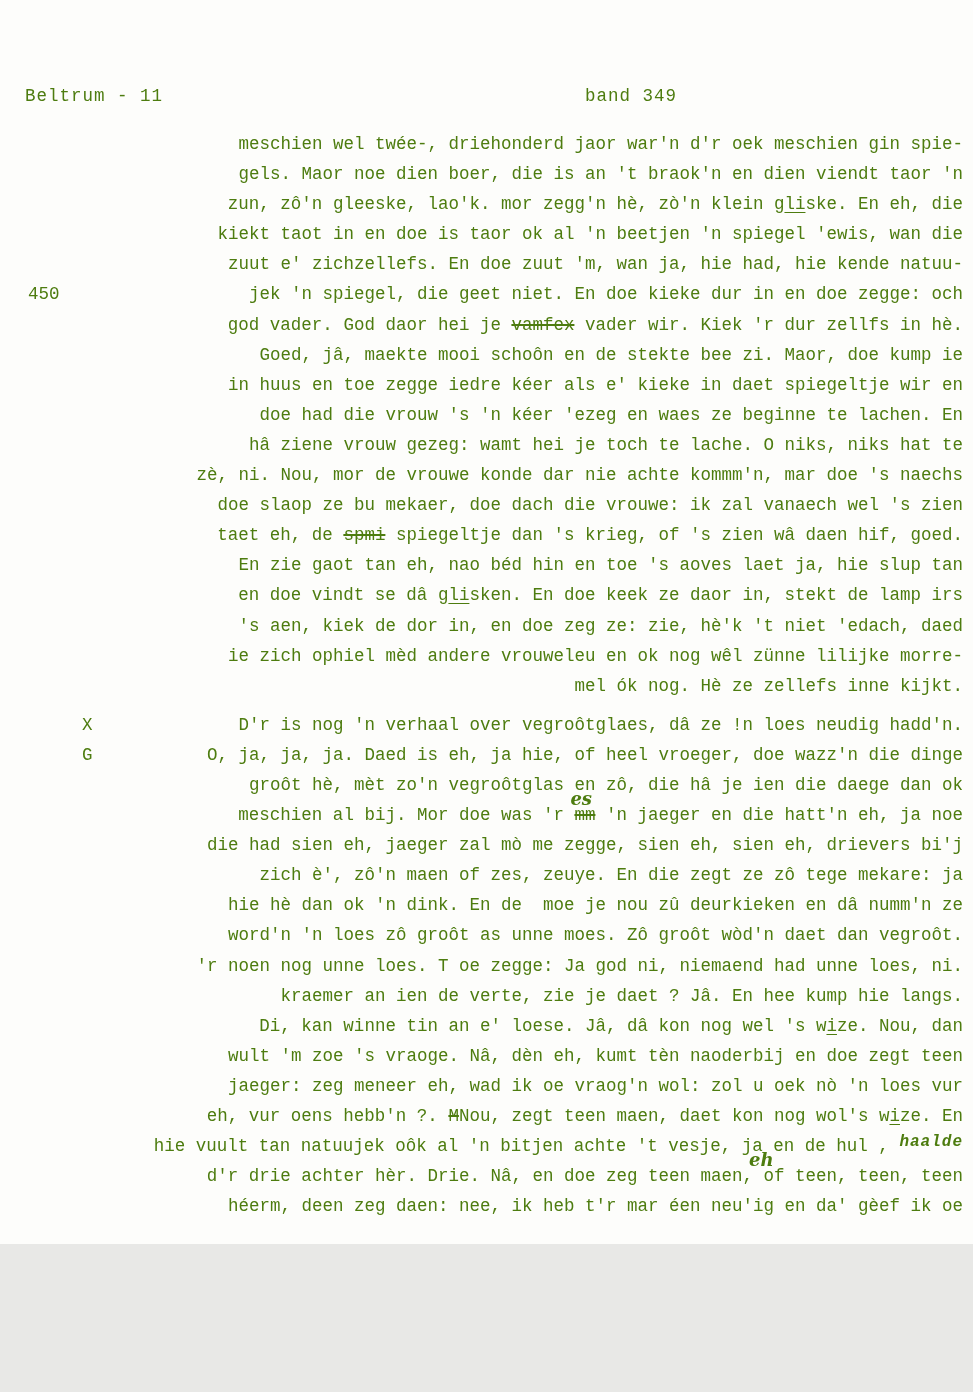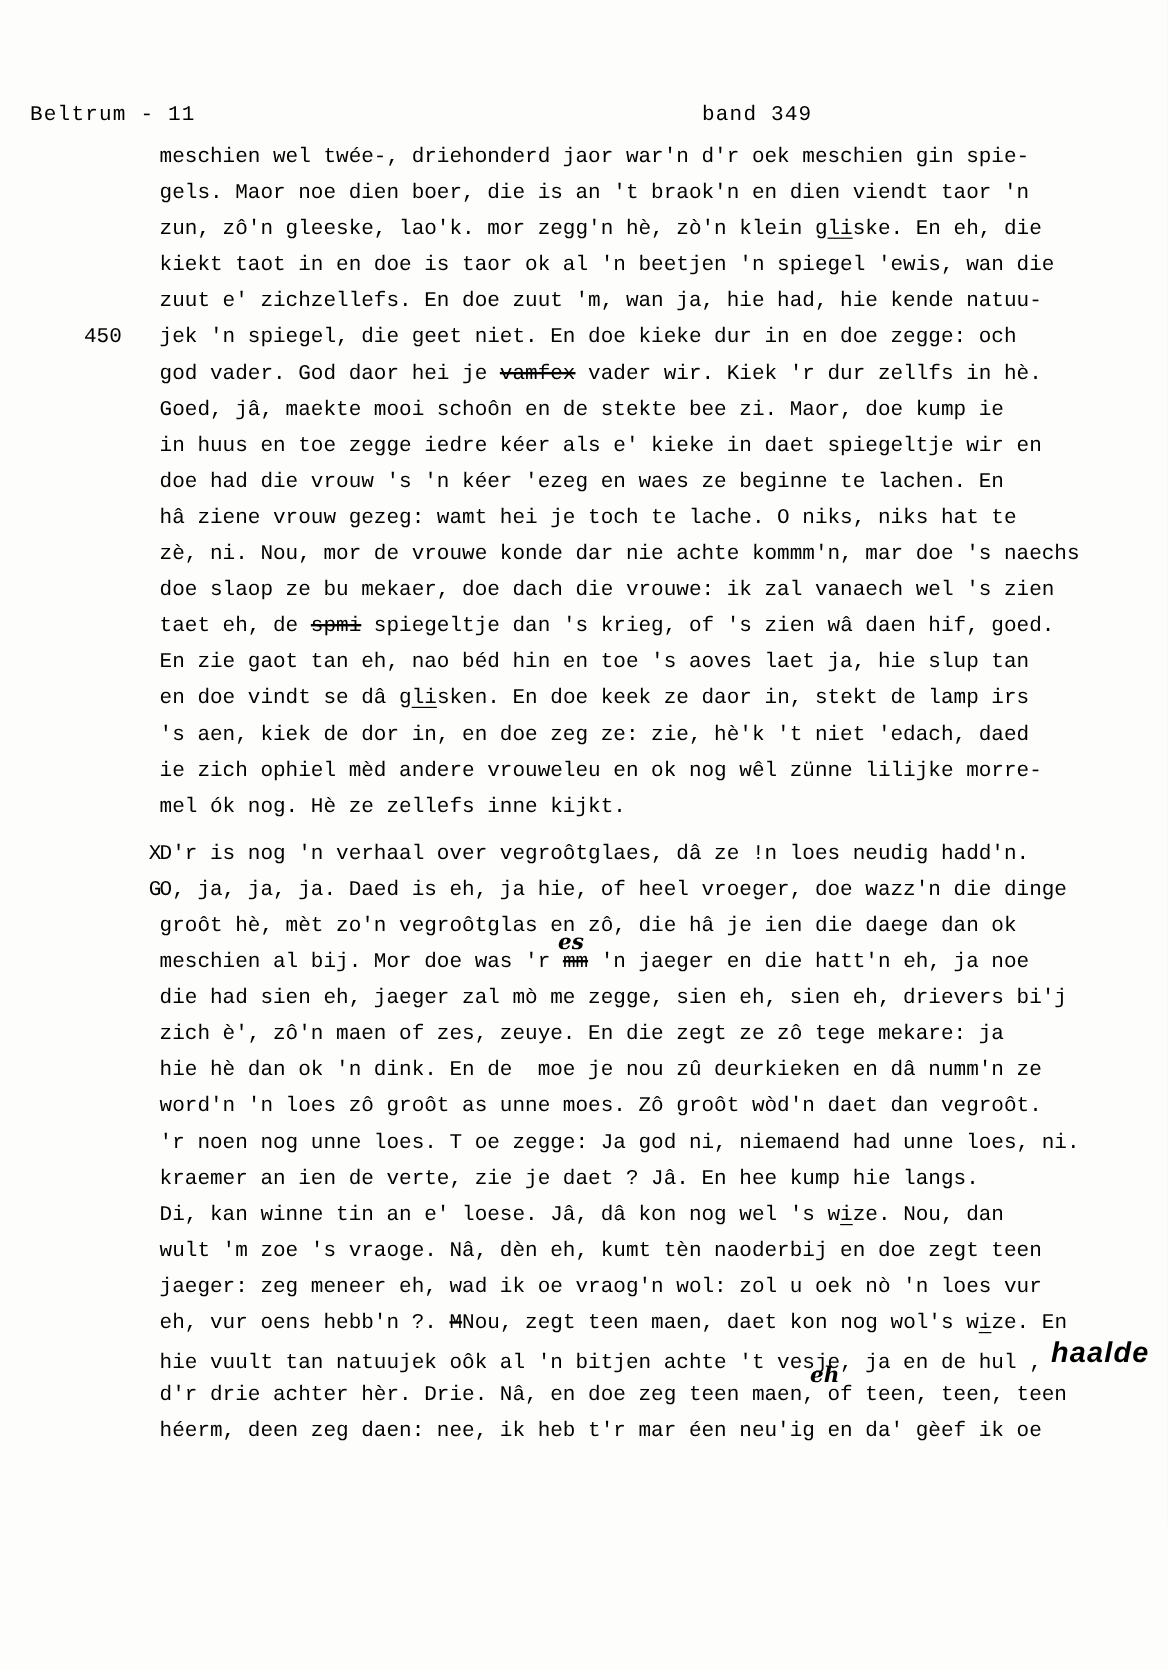--- a/index.html
+++ b/index.html
@@ -3,60 +3,59 @@
 <meta charset="utf-8">
 <style>
   html,body{margin:0;padding:0;}
   body{
     background:#e8e8e6;
     font-family:"Liberation Mono", monospace;
   }
   .page{
     position:relative;
     width:973px;
-    height:1392px;
+    height:1244px;
     margin:0 auto;
     background:#fdfdfb;
-    color:#000000;
+    color:#4d7c0f;
     overflow:hidden;
   }
   .header-left{
     position:absolute; left:25px; top:86px;
     font-size:17.5px; letter-spacing:1px; white-space:pre;
   }
   .header-right{
     position:absolute; left:585px; top:86px;
     font-size:17.5px; letter-spacing:1px; white-space:pre;
   }
   .body-lines{
-    position:absolute; left:133px; top:116px; width:830px;
+    position:absolute; left:133px; top:129px; width:830px;text-align:right;
   }
   .line{
     position:relative;
     height:30.1px;
     line-height:30.1px;
     font-size:17.5px;
     white-space:pre;
   }
   .line.gap{ margin-top:9px; }
   .margin-label{
     position:absolute;
     font-size:17.5px;
     white-space:pre;
-    margin-left:42px;
   }
   .margin-num{ left:-105px; }
   .margin-ltr{ left:-51px; }
   .s-plain{}
   .s-strike{ text-decoration:line-through; text-decoration-thickness:2px; }
   .s-u{ text-decoration:underline; text-underline-offset:3px; }
   .s-hand{
-    font-family:Liberation Sans, sans-serif;
+    font-family:Liberation Mono, monospace;
     font-style:italic; font-weight:600;
-    font-size:24px; position:relative; top:-5px; letter-spacing:1px;
+    font-size:16px; position:relative; top:-5px; letter-spacing:1px;
   }
   .supwrap{ position:relative; }
   .handsup{
     position:absolute; left:-4px; top:-13px;
     font-family:"DejaVu Serif", serif;
     font-style:italic; font-weight:600;
     font-size:18px; line-height:14px; letter-spacing:0;
   }
 </style>
 </head>

